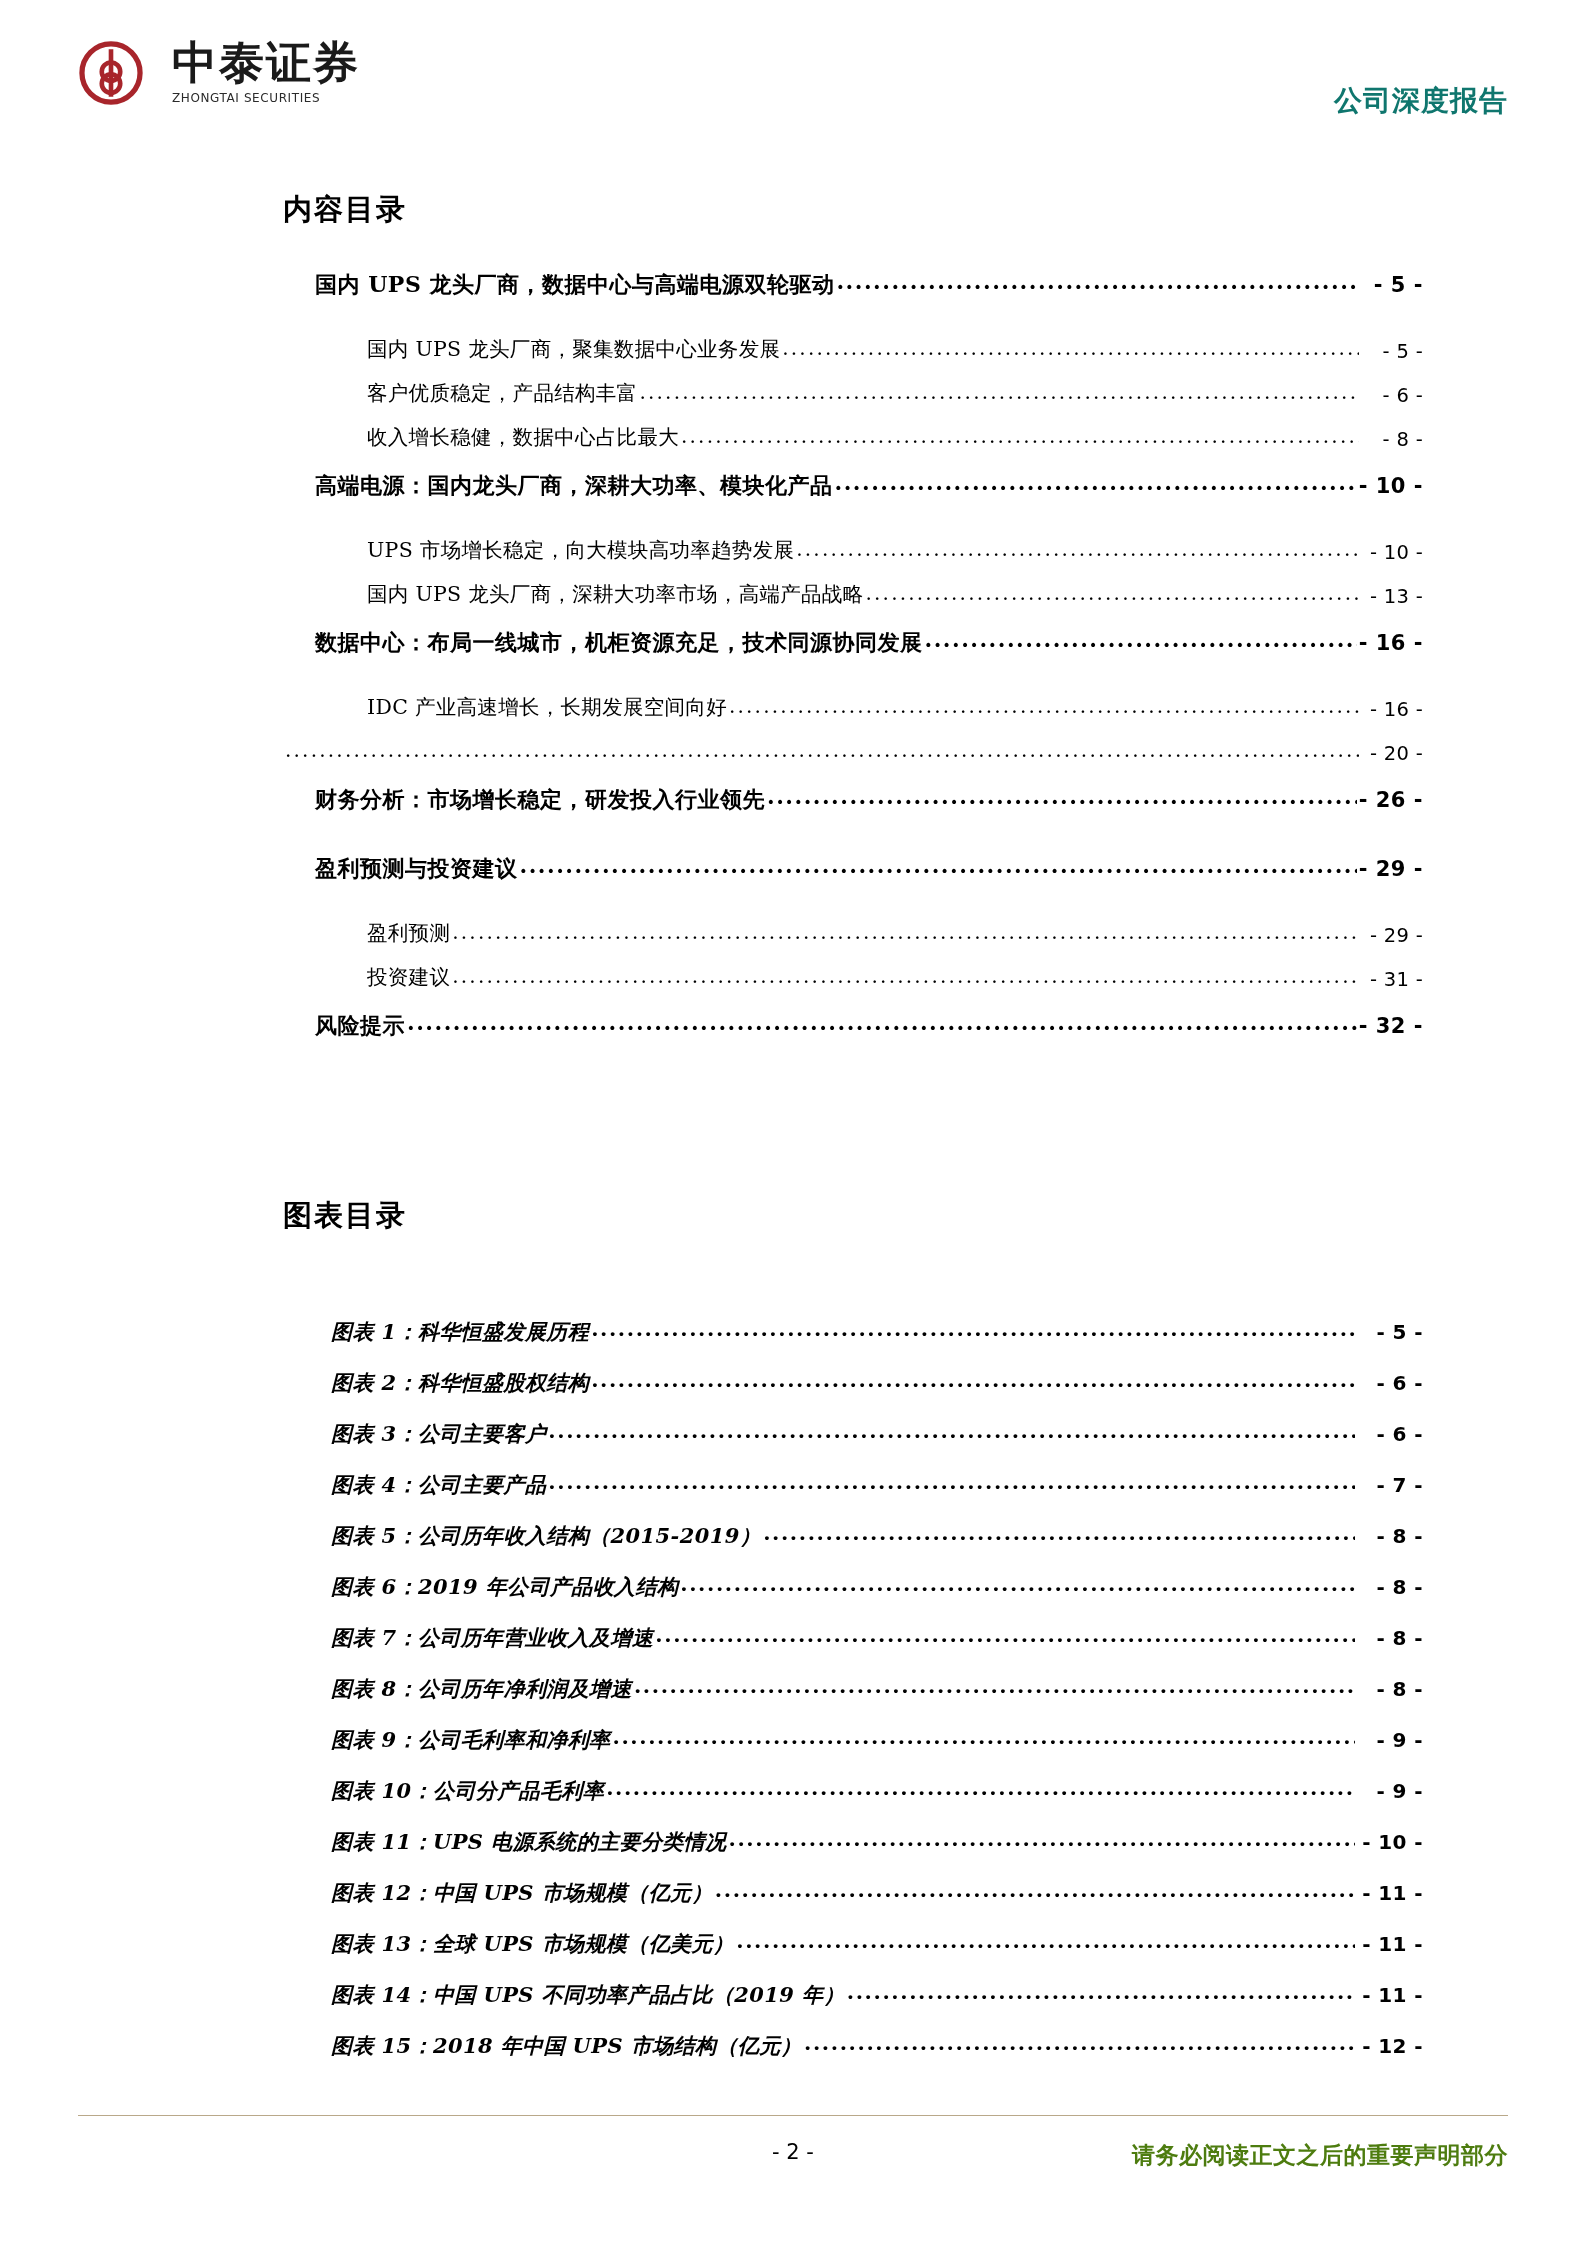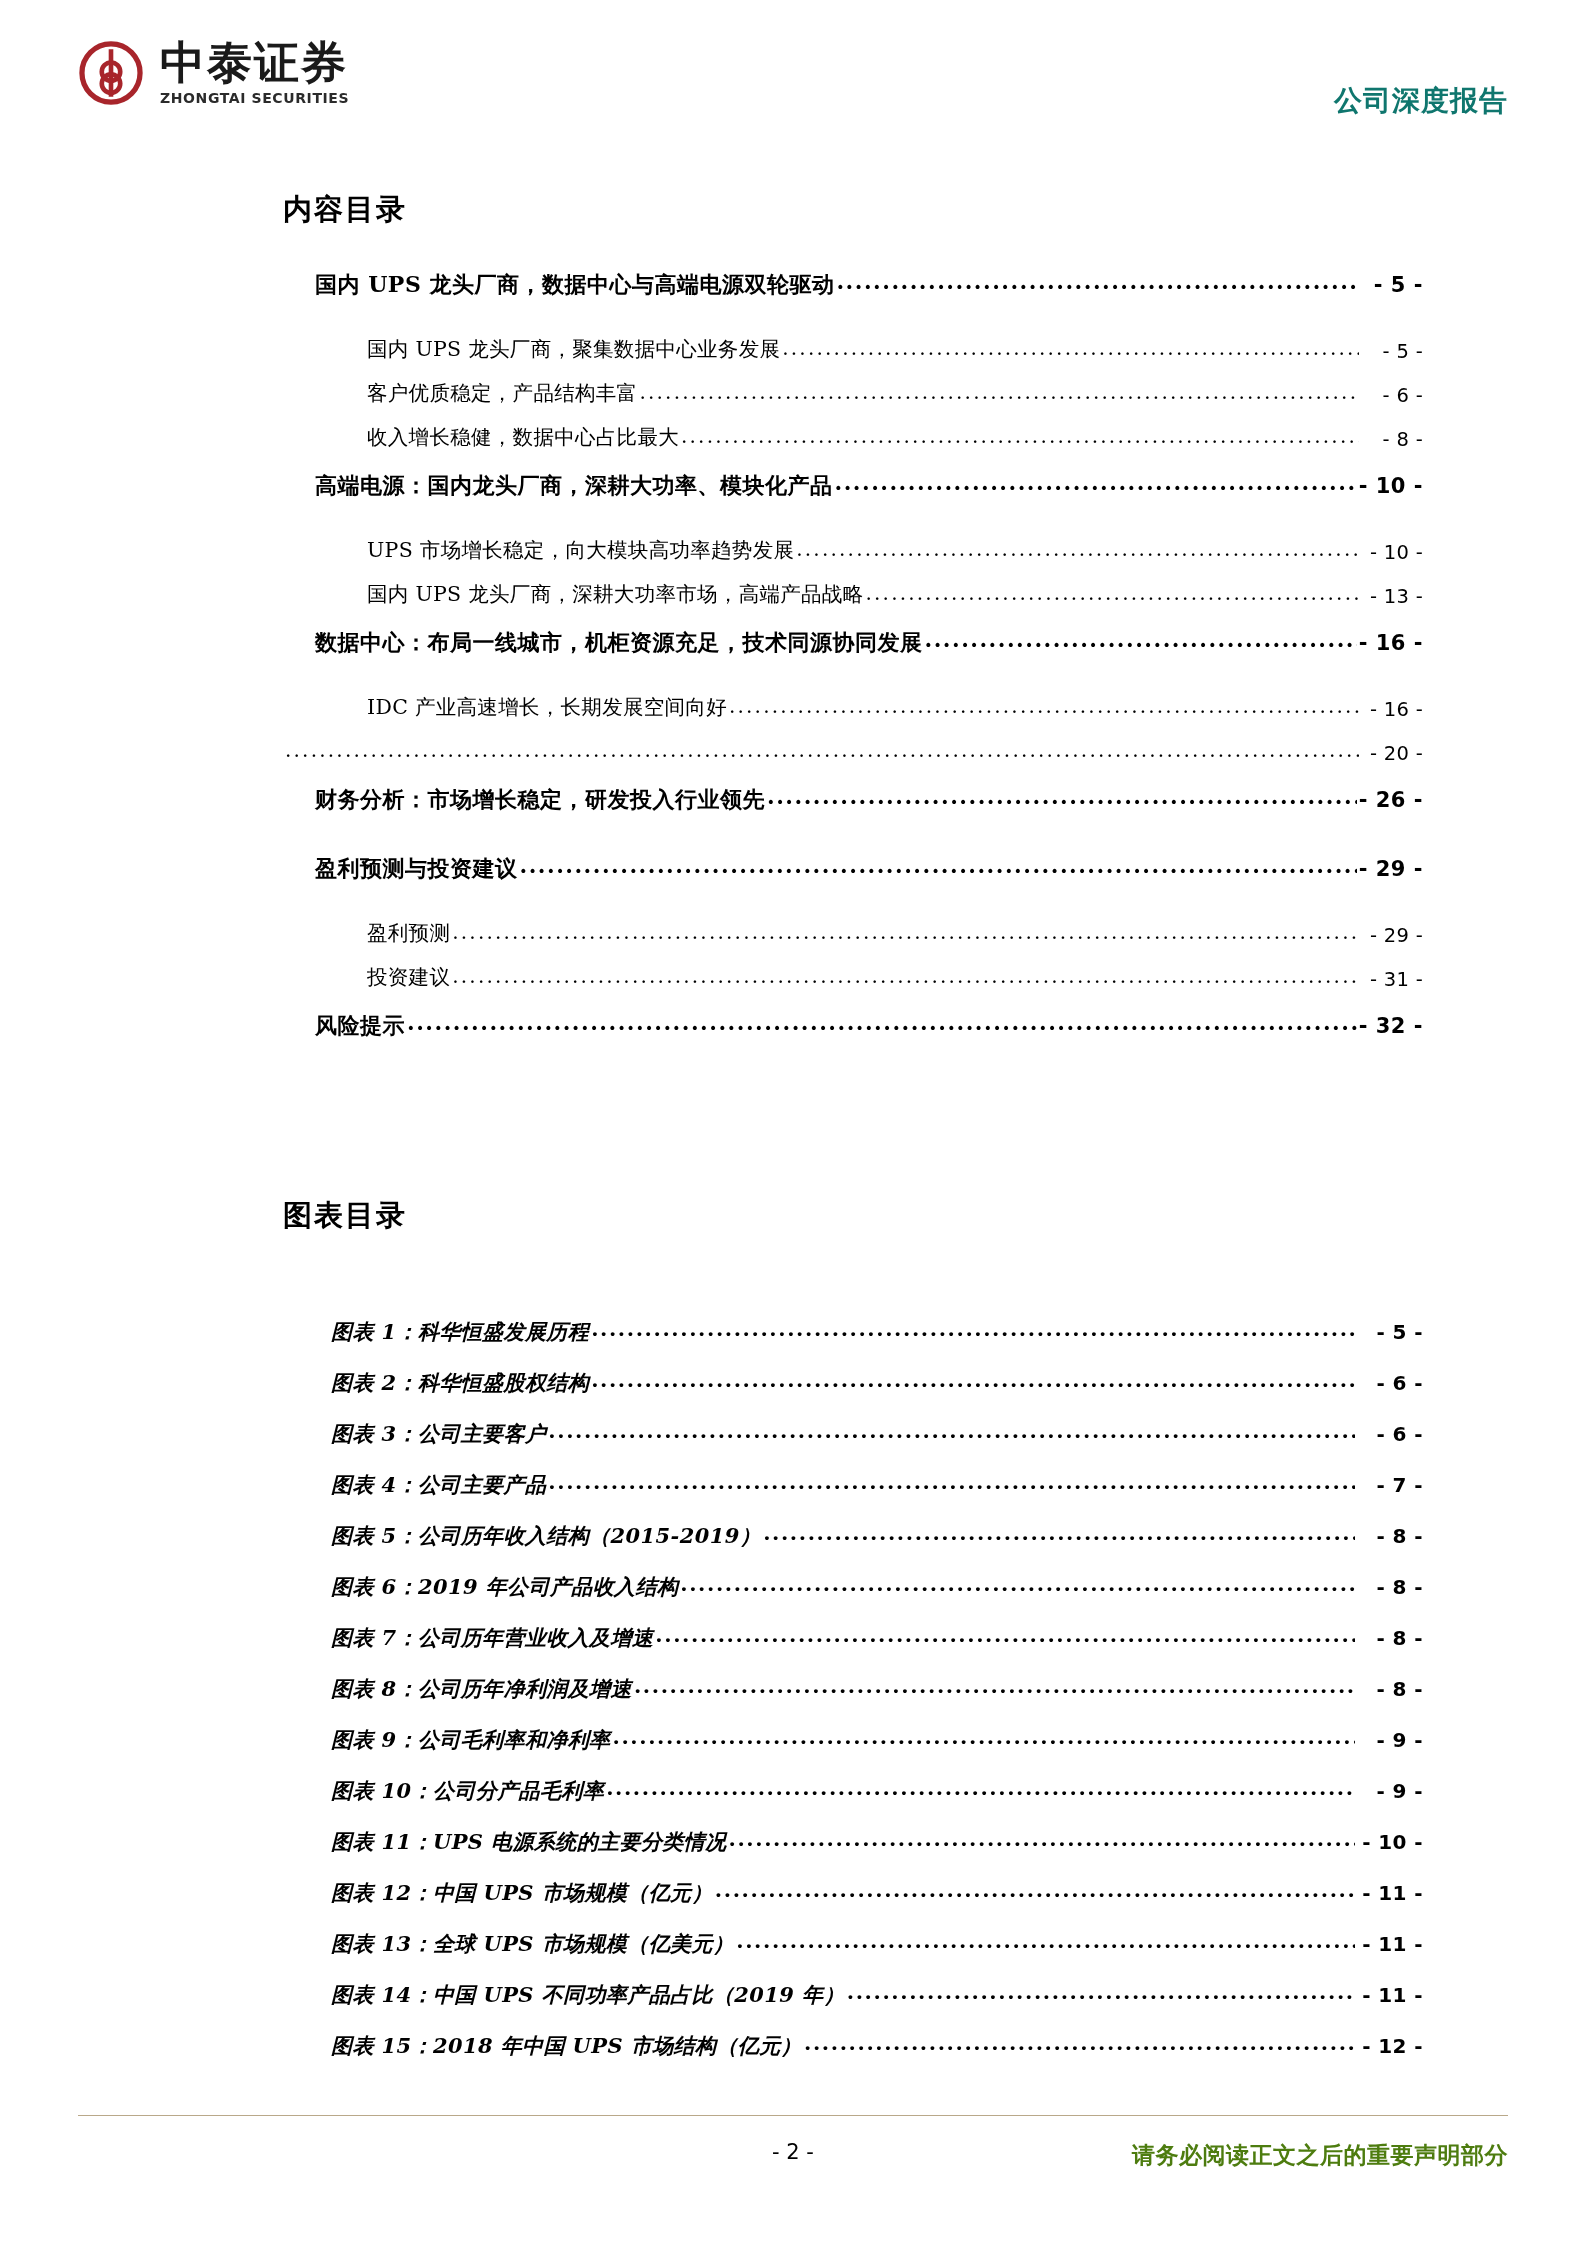--- a/index.html
+++ b/index.html
@@ -35,38 +35,38 @@
     display: flex;
     align-items: flex-start;
   }
   .logo-mark {
     width: 66px;
     height: 66px;
     flex: 0 0 66px;
     margin-top: 2px;
   }
   .logo-text {
-    margin-left: 16px;
+    margin-left: 28px;
     display: flex;
     flex-direction: column;
     justify-content: flex-start;
   }
   .logo-cn {
     font-family: "DejaVu Sans", "Liberation Sans", sans-serif;
     font-size: 45px;
     line-height: 50px;
     font-weight: 700;
     letter-spacing: 2px;
     color: #1a1a1a;
   }
   .logo-en {
     font-family: "DejaVu Sans", "Liberation Sans", sans-serif;
-    font-size: 14px;
+    font-size: 12px;
     line-height: 18px;
-    font-weight: 700;
+    font-weight: 400;
     letter-spacing: 0.6px;
     color: #2b2b2b;
     margin-top: 1px;
   }
   .header-right {
     position: absolute;
     right: 78px;
     top: 44px;
     font-family: "DejaVu Serif", "Liberation Serif", serif;
     font-size: 28px;

